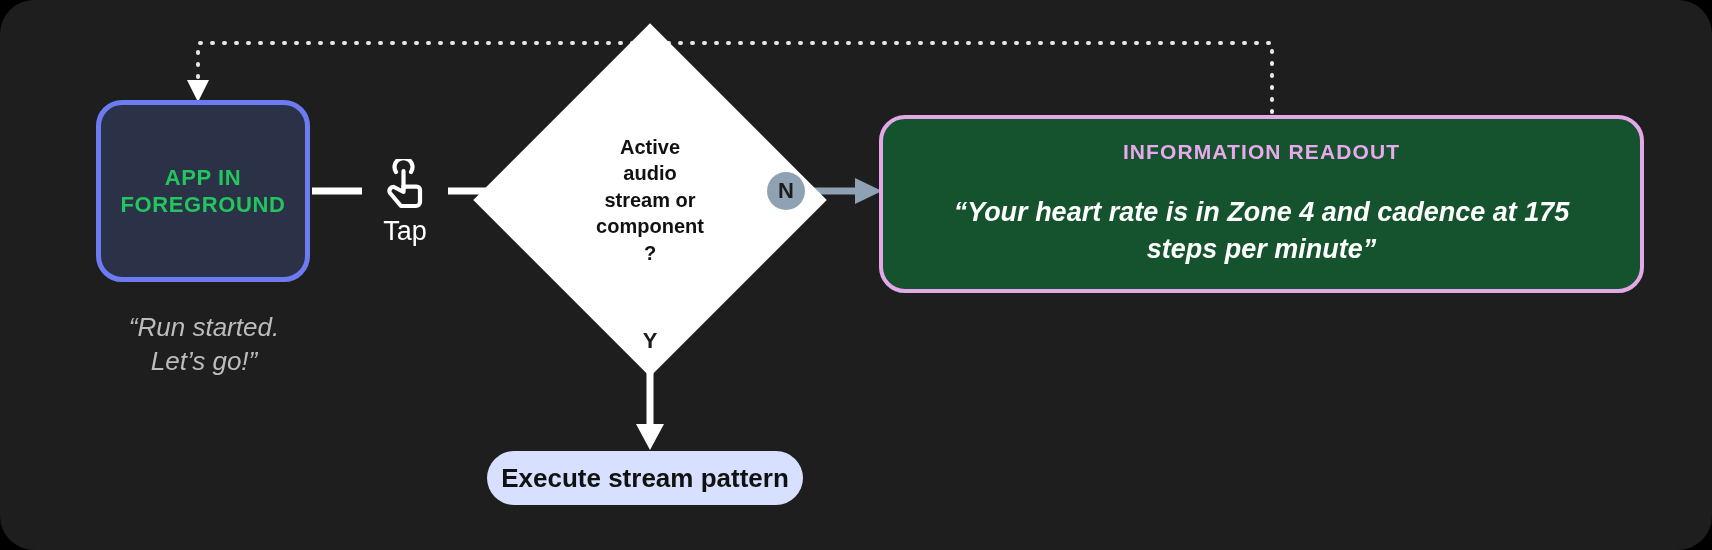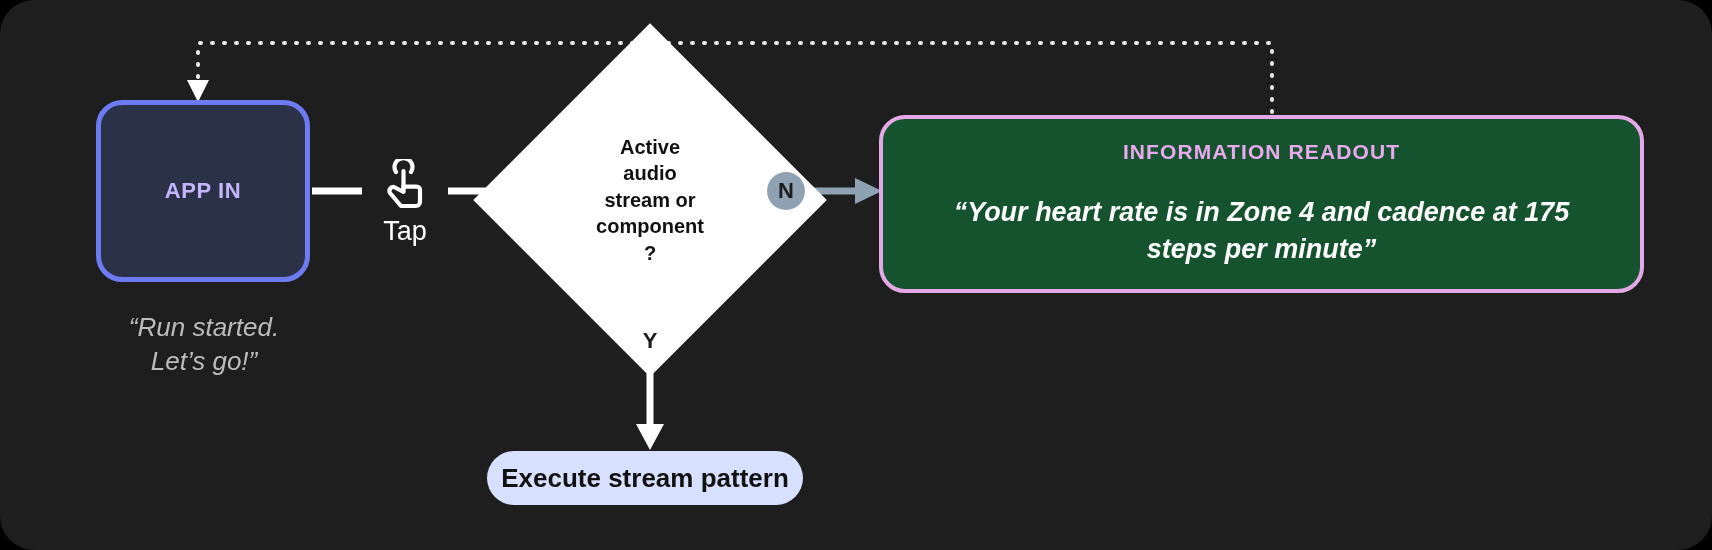--- a/index.html
+++ b/index.html
@@ -41,21 +41,21 @@
     height: 182px;
     background: #2b3147;
     border: 5px solid #6c7bf2;
     border-radius: 26px;
     box-sizing: border-box;
     display: flex;
     align-items: center;
     justify-content: center;
   }
   #app-foreground-node .node-label {
-    color: #c4b5fd;
+    color: #22c55e;
     font-size: 22px;
     font-weight: bold;
     letter-spacing: 0.6px;
     line-height: 1.25;
     text-align: center;
     text-transform: uppercase;
   }
 
   
   #app-foreground-caption {
@@ -222,20 +222,21 @@
     <line x1="650" y1="360" x2="650" y2="424" stroke="#ffffff" stroke-width="7"></line>
     <polygon points="636,424 664,424 650,450" fill="#ffffff"></polygon>
 
     <polyline points="1272,112 1272,43 198,43 198,82" fill="none" stroke="#e8e8e8" stroke-width="4" stroke-linecap="round" stroke-dasharray="1 11"></polyline>
     <polygon points="187,80 209,80 198,102" fill="#ffffff"></polygon>
   </svg>
 
   <div id="app-foreground-node">
     <div class="node-label">
       <span>APP IN</span><br>
+      <span>FOREGROUND</span>
     </div>
   </div>
 
   <div id="app-foreground-caption">
     <span>“Run started.</span><br>
     <span>Let’s go!”</span>
   </div>
 
   <div id="decision-diamond">
     <div class="diamond-shape"></div>

